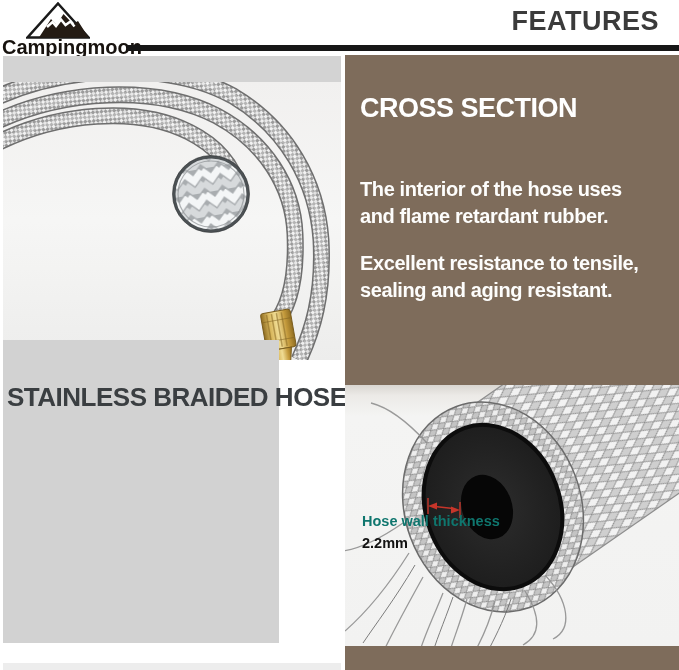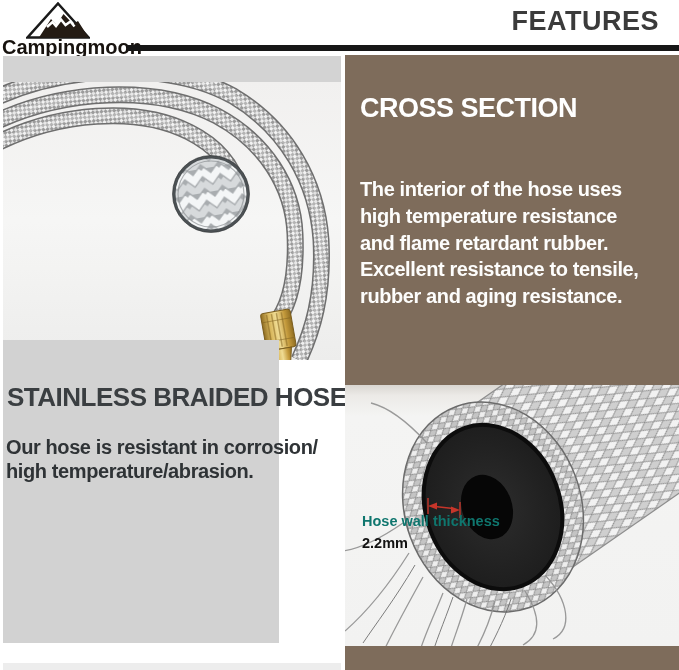--- a/index.html
+++ b/index.html
@@ -28,21 +28,21 @@
   .st-heading{left:4px;top:42px;font-size:26px;font-weight:bold;color:#3a3e41;letter-spacing:-0.5px;white-space:nowrap;}
   .st-para{font-size:20px;font-weight:bold;color:#2f3336;line-height:24px;letter-spacing:-0.4px;white-space:nowrap;}
   .st-para1{left:3px;top:95px;}
   .st-para2{left:3px;top:171px;}
 
   
   .brown-panel{left:345px;top:55px;width:334px;height:382px;background:#7e6c5b;}
   .cs-heading{left:15px;top:38px;font-size:27px;font-weight:bold;color:#ffffff;letter-spacing:-0.5px;white-space:nowrap;}
   .cs-para{font-size:20px;font-weight:bold;color:#fdfdfc;line-height:27px;letter-spacing:-0.4px;white-space:nowrap;}
   .cs-para1{left:15px;top:85px;margin-top:36px;}
-  .cs-para2{left:15px;top:201px;}
+  .cs-para2{left:15px;top:195px;}
 
   .right-photo{left:345px;top:385px;width:334px;height:261px;}
   .brown-strip-bottom{left:345px;top:646px;width:334px;height:24px;background:#7e6c5b;}
 
   .wall-label{left:17px;top:128px;font-size:14.5px;color:#0f766e;line-height:16px;white-space:nowrap;}
   .wall-label .normal{font-weight:600;}
   .wall-label .bold{font-weight:800;}
   .wall-value{left:17px;top:150px;font-size:14.5px;font-weight:600;color:#121212;white-space:nowrap;}
 </style>
 </head>
@@ -121,38 +121,33 @@
         <line x1="282" y1="231" x2="282" y2="265" stroke="#8a6a24" stroke-width="1.5" opacity="0.55"></line>
         <line x1="262" y1="238" x2="290" y2="238" stroke="#7a5d1e" stroke-width="1" opacity="0.5"></line>
         <line x1="262" y1="258" x2="290" y2="258" stroke="#7a5d1e" stroke-width="1" opacity="0.5"></line>
         <path d="M266,267 L286,267 L283,280 L269,280 Z" fill="url(#gold)" stroke="#7a5d1e" stroke-width="1"></path>
       </g>
     </svg>
   </div>
 
   <div class="abs stainless-section">
     <div class="abs st-heading">STAINLESS BRAIDED HOSE</div>
-    <div class="abs st-para st-para1">
-      <div>Our hose is resistant in corrosion/</div>
-      <div>high temperature/abrasion.</div>
-    </div>
   </div>
 
   <div class="abs left-bottom-strip"></div>
 
   <div class="abs brown-panel">
     <div class="abs cs-heading">CROSS SECTION</div>
     <div class="abs cs-para cs-para1">
       <div>The interior of the hose uses</div>
-      <div>high temperature resistance</div>
       <div>and flame retardant rubber.</div>
     </div>
     <div class="abs cs-para cs-para2">
       <div>Excellent resistance to tensile,</div>
-      <div>rubber and aging resistance.</div>
+      <div>sealing and aging resistant.</div>
     </div>
   </div>
 
   <div class="abs right-photo">
     <svg width="334" height="261" viewBox="0 0 334 261">
       <defs>
         <linearGradient id="photobgR" x1="0" y1="0" x2="0" y2="1">
           <stop offset="0" stop-color="#d9d6d1"></stop>
           <stop offset="0.04" stop-color="#eceae7"></stop>
           <stop offset="0.12" stop-color="#f4f4f3"></stop>

